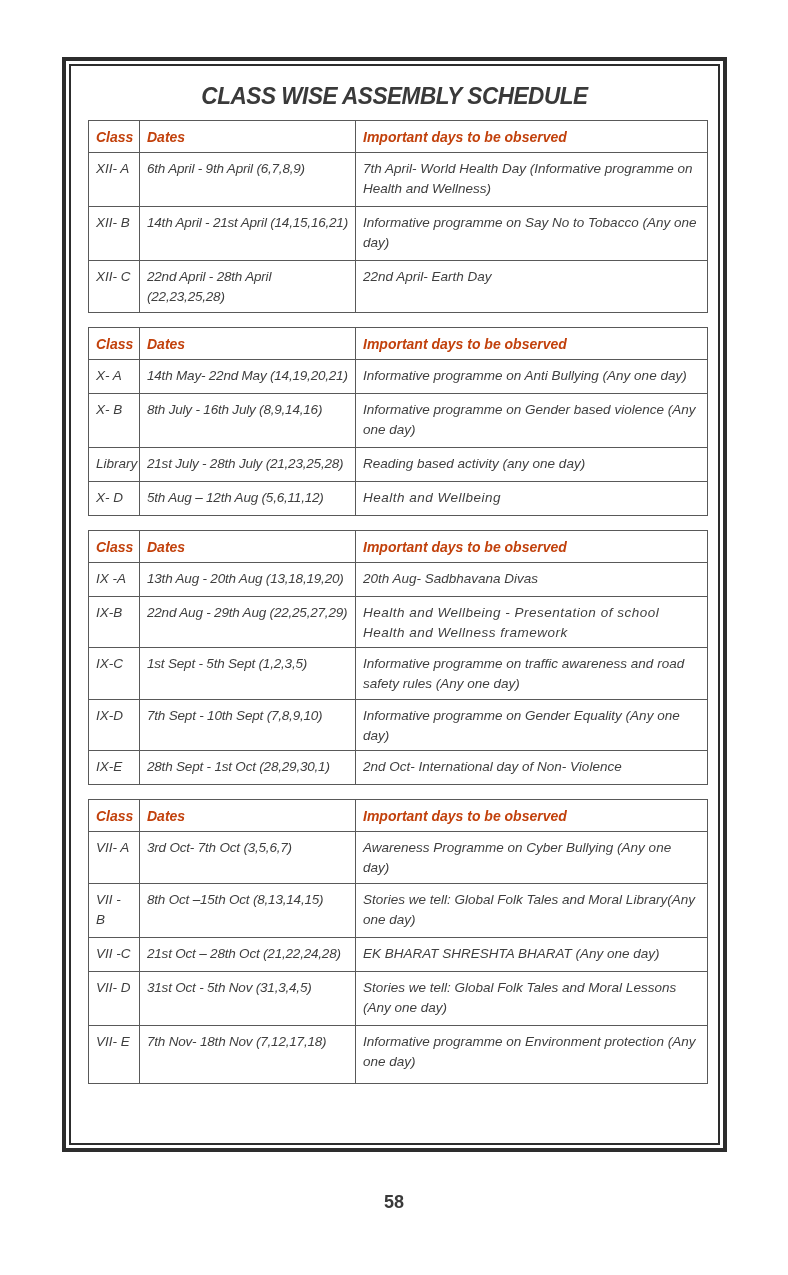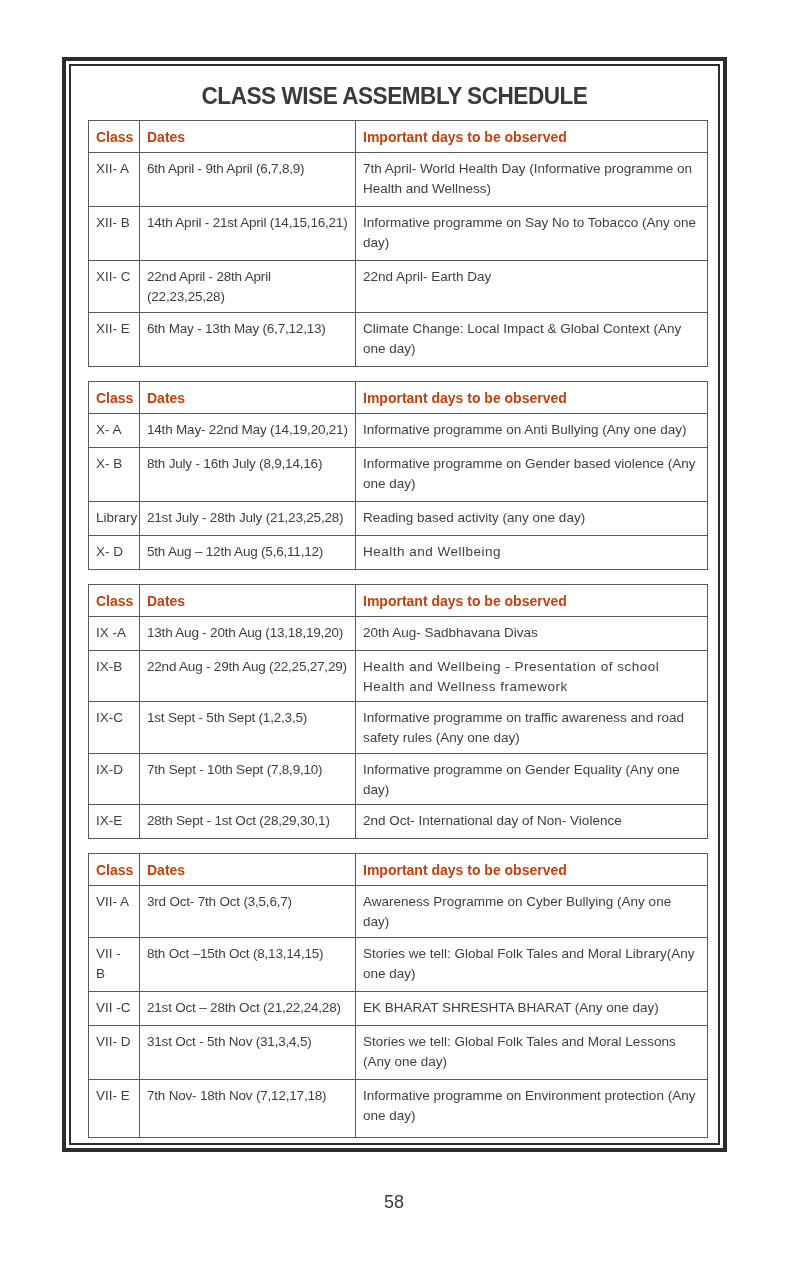--- a/index.html
+++ b/index.html
@@ -9,20 +9,21 @@
     font-family: "Liberation Sans", "DejaVu Sans", sans-serif;
     position: relative;
   }
   .frame {
     position: absolute;
     left: 62px; top: 57px;
     width: 665px; height: 1095px;
     border: 4px solid #2d2d2d;
     padding: 3px;
     background: #ffffff;
+    font-style: italic;
   }
   .frame-inner {
     width: 100%; height: 100%;
     border: 2px solid #2d2d2d;
     padding: 14px 0 0 17px;
   }
   .page-title {
     text-align: center;
     font-size: 24px;
     font-weight: 700;
@@ -66,20 +67,21 @@
   tr.rm  { height: 45px; }
   tr.rd  { height: 54px; padding-left: 28px; }
   tr.rx  { height: 58px; }
   .page-number {
     position: absolute;
     top: 1192px; left: 0;
     width: 100%;
     text-align: center;
     font-size: 18px;
     color: #3a3a3a;
+    font-weight: bold;
   }
 </style>
 </head>
 <body>
 
 <div class="frame">
   <div class="frame-inner">
 
     <div class="page-title">CLASS WISE ASSEMBLY SCHEDULE</div>
 
@@ -102,25 +104,20 @@
       </tr>
       <tr class="rd">
         <td class="cls">XII- B</td>
         <td class="dat">14th April - 21st April (14,15,16,21)</td>
         <td class="day">Informative programme on Say No to Tobacco (Any one day)</td>
       </tr>
       <tr class="rs">
         <td class="cls">XII- C</td>
         <td class="dat">22nd April - 28th April (22,23,25,28)</td>
         <td class="day">22nd April- Earth Day</td>
-      </tr>
-      <tr class="rd">
-        <td class="cls">XII- E</td>
-        <td class="dat">6th May - 13th May (6,7,12,13)</td>
-        <td class="day">Climate Change: Local Impact &amp; Global Context (Any one day)</td>
       </tr>
     </tbody>
       </table>
 
     <table class="sched">
       <colgroup>
           <col class="c1">
           <col class="c2">
           <col class="c3">
         </colgroup>

